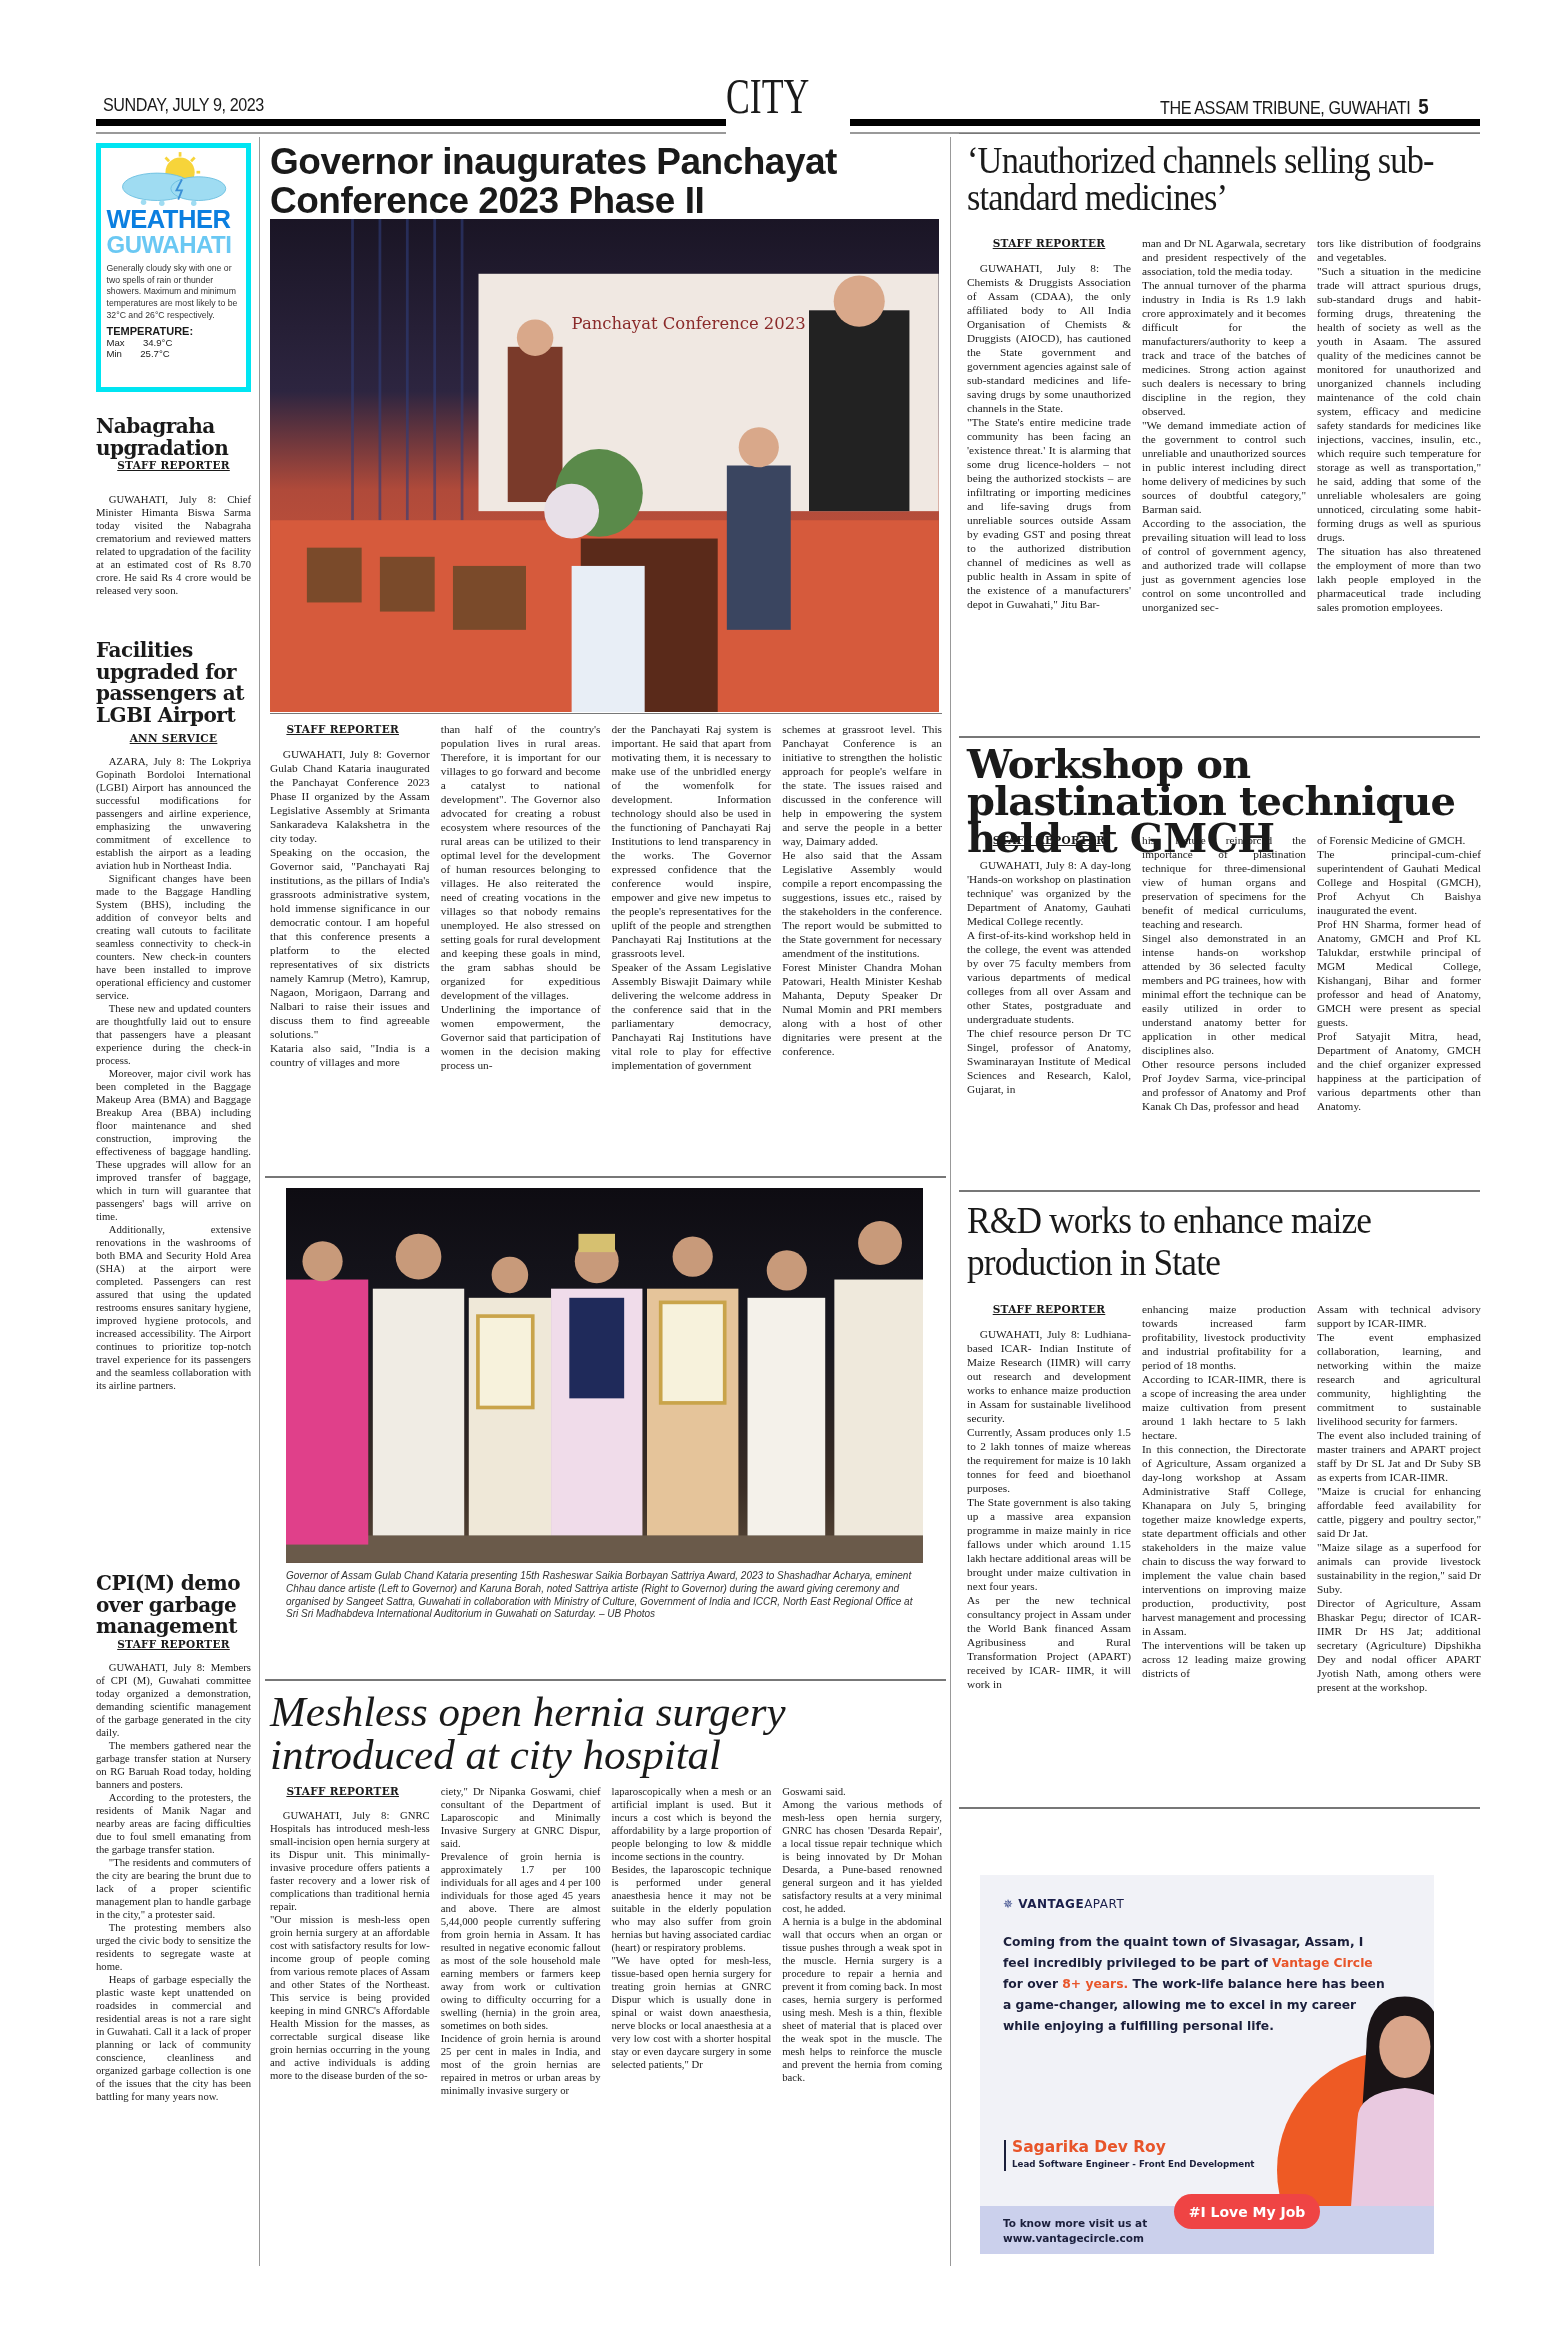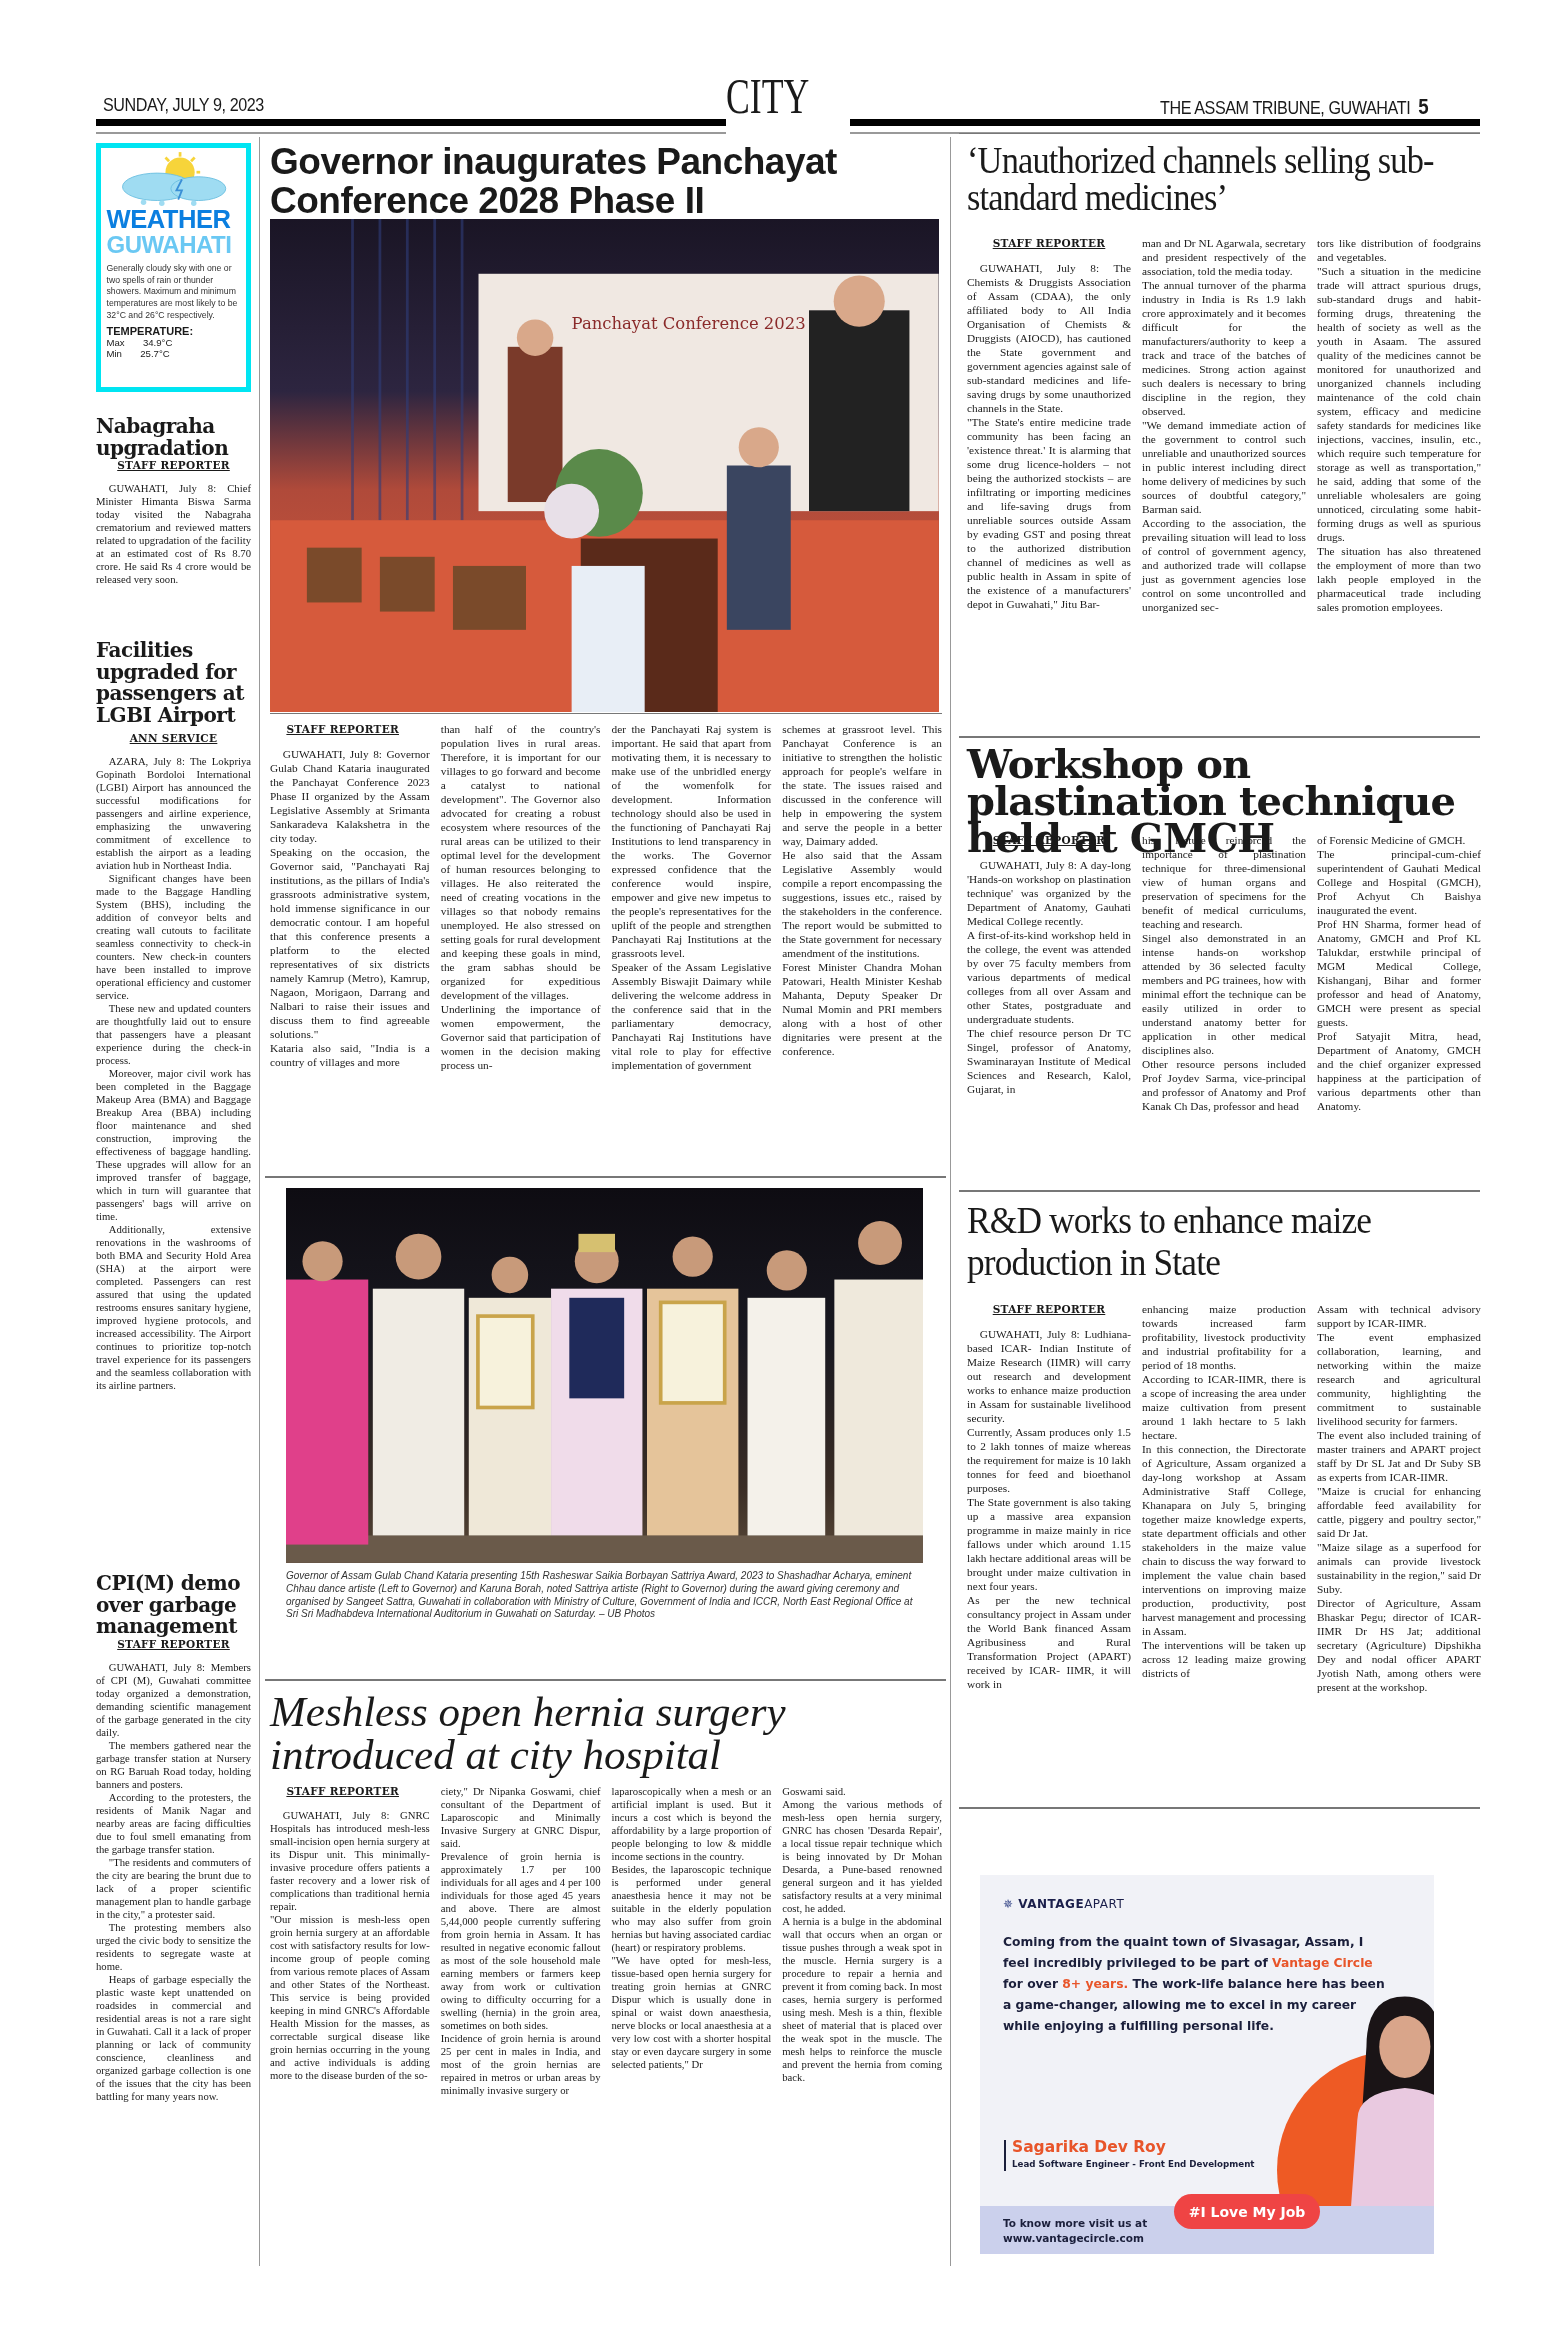--- a/index.html
+++ b/index.html
@@ -87,21 +87,21 @@
     </div>
   <div class="row">
       <span>Min</span>
       <span>25.7°C</span>
     </div>
 </div>
 
 <div class="abs" style="left:96px;top:416px;width:155px">
   <div class="hd-side">Nabagraha upgradation</div>
   <div class="byline">STAFF REPORTER</div>
-  <div class="body sm" style="margin-top:11px">
+  <div class="body sm" style="margin-top:22px">
       <p>GUWAHATI, July 8: Chief Minister Himanta Biswa Sarma today visited the Nabagraha crematorium and reviewed matters related to upgradation of the facility at an estimated cost of Rs 8.70 crore. He said Rs 4 crore would be released very soon.</p>
     </div>
 </div>
 
 <div class="abs" style="left:96px;top:640px;width:155px">
   <div class="hd-side">Facilities upgraded for passengers at LGBI Airport</div>
   <div class="byline" style="margin-top:5.5px">ANN SERVICE</div>
   <div class="body sm" style="margin-top:11px">
     <p>AZARA, July 8: The Lokpriya Gopinath Bordoloi International (LGBI) Airport has announced the successful modifications for passengers and airline experience, emphasizing the unwavering commitment of excellence to establish the airport as a leading aviation hub in Northeast India.</p>
     <p>Significant changes have been made to the Baggage Handling System (BHS), including the addition of conveyor belts and creating wall cutouts to facilitate seamless connectivity to check-in counters. New check-in counters have been installed to improve operational efficiency and customer service.</p>
@@ -119,21 +119,21 @@
     <p>The members gathered near the garbage transfer station at Nursery on RG Baruah Road today, holding banners and posters.</p>
     <p>According to the protesters, the residents of Manik Nagar and nearby areas are facing difficulties due to foul smell emanating from the garbage transfer station.</p>
     <p>"The residents and commuters of the city are bearing the brunt due to lack of a proper scientific management plan to handle garbage in the city," a protester said.</p>
     <p>The protesting members also urged the civic body to sensitize the residents to segregate waste at home.</p>
     <p>Heaps of garbage especially the plastic waste kept unattended on roadsides in commercial and residential areas is not a rare sight in Guwahati. Call it a lack of proper planning or lack of community conscience, cleanliness and organized garbage collection is one of the issues that the city has been battling for many years now.</p>
   </div>
 </div>
 
 <div class="abs vrule" style="left:259px;top:137px;height:2129px"></div>
 
-<div class="abs h-main" style="left:270px;top:142px;width:676px">Governor inaugurates Panchayat Conference 2028 Phase II</div>
+<div class="abs h-main" style="left:270px;top:142px;width:676px">Governor inaugurates Panchayat Conference 2023 Phase II</div>
 <div class="abs photo" style="left:270px;top:219px;width:669px;height:493px;background:linear-gradient(180deg,#1a1525 0%,#2d2540 35%,#b04a3a 55%,#d9603e 100%)">
   <svg width="669" height="493" viewBox="0 0 732 540">
     <g stroke="#2f3d7a" stroke-width="3" opacity="0.6">
       <line x1="90" y1="0" x2="90" y2="330"></line>
         <line x1="120" y1="0" x2="120" y2="330"></line>
         <line x1="150" y1="0" x2="150" y2="330"></line>
         <line x1="180" y1="0" x2="180" y2="330"></line>
         <line x1="210" y1="0" x2="210" y2="330"></line>
     </g>
     <rect x="228" y="60" width="504" height="260" fill="#f0e8e2"></rect>

